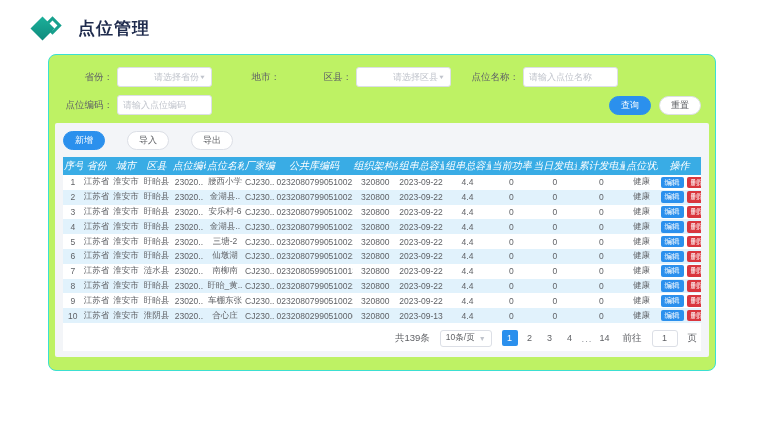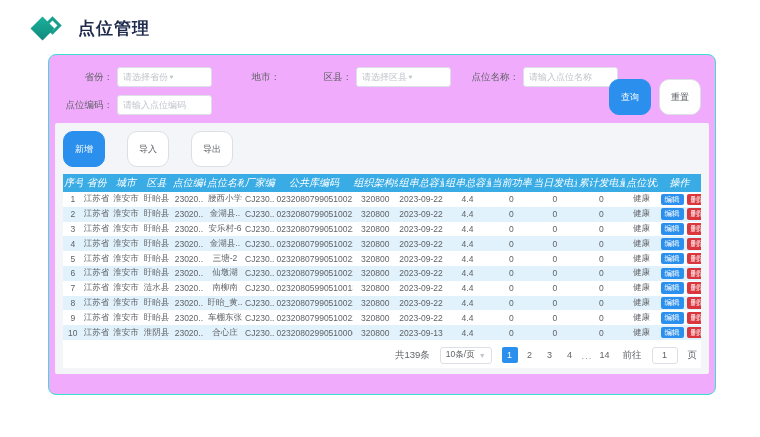--- a/index.html
+++ b/index.html
@@ -16,36 +16,36 @@
   .icon-diamonds .d-solid { position:absolute; left:4px; top:8px; width:17px; height:17px;
     background:linear-gradient(135deg,#1cb09a,#0e8b7d); transform:rotate(45deg); }
   .page-title { font-size:17px; font-weight:bold; color:#1f2b4d; letter-spacing:1px; }
 
   
   .page-desc { margin:8px 10px 0 10px; width:742px; font-size:15.5px; color:#333;
     line-height:38px; letter-spacing:0.5px; }
 
   
   .panel { margin:10px 24px 0 48px; width:668px; border:1.5px solid #3be0d2;
-    border-radius:8px; background:#f0abfc; padding:12px 10px 20px 10px; }
+    border-radius:8px; background:#bef264; padding:12px 10px 13px 10px; }
 
   
   .filter-row { display:flex; align-items:center; margin-bottom:8px; position:relative; }
   .filter-group { display:flex; align-items:center; margin-right:14px; }
   .filter-label { width:54px; text-align:right; font-size:9.5px; color:#606266; margin-right:4px; white-space:nowrap; }
   .control { width:95px; height:20px; border:1px solid #dcdfe6; border-radius:3px;
     background:#fff; font-size:9px; display:flex; align-items:center; padding:0 5px; color:#606266; }
-  .control.select { justify-content:flex-start; }
+  .control.select { justify-content:flex-end; }
   .control .ph { color:#c0c4cc; overflow:hidden; white-space:nowrap; }
   .control .val { color:#606266; }
   .control .arrow { color:#c0c4cc; font-size:7px; transform:scaleY(0.8); }
   input.control { color:#606266; }
   input.control::placeholder { color:#c0c4cc; font-size:9px; }
   .filter-actions { position:absolute; right:4px; bottom:0; display:flex; gap:8px; }
-  .btn { height:36px; padding:0 11px; border-radius:10px; font-size:9px; cursor:pointer;
+  .btn { height:19px; padding:0 11px; border-radius:10px; font-size:9px; cursor:pointer;
     display:inline-flex; align-items:center; justify-content:center; }
   .btn-primary { background:#2b90ed; border:1px solid #2b90ed; color:#fff; }
   .btn-plain { background:#fff; border:1px solid #dcdfe6; color:#606266; }
 
   
   .content { background:#f3f5f8; margin:4px -4px 0 -4px; padding:8px 8px 6px 8px; border-radius:2px; }
   .toolbar { display:flex; gap:22px; margin-bottom:7px; }
 
   
   .table-card { background:#fff; }

